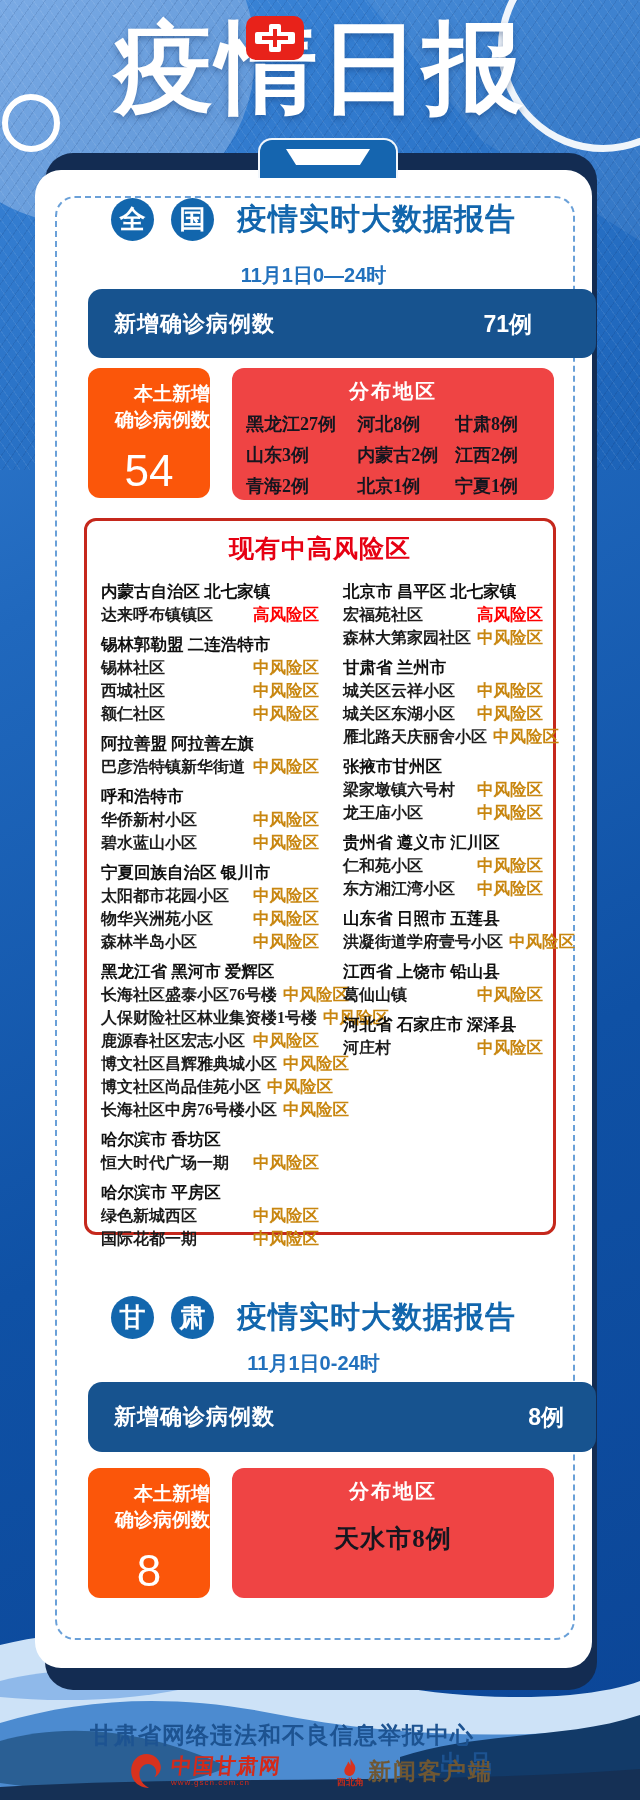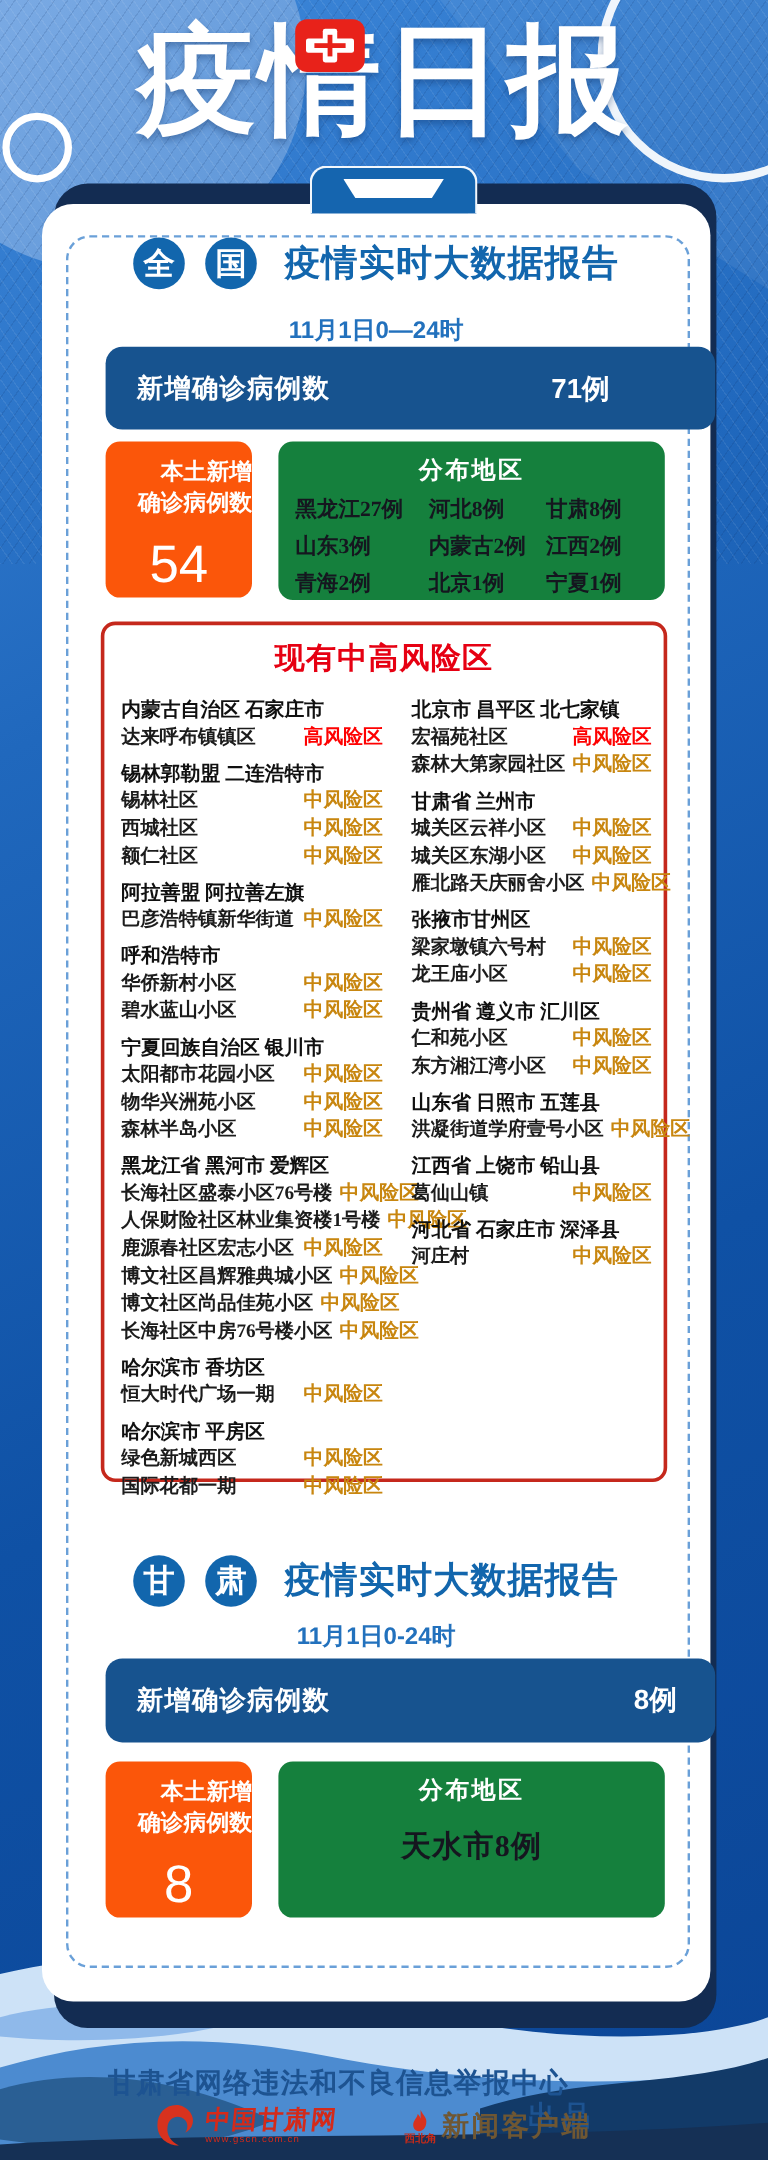--- a/index.html
+++ b/index.html
@@ -57,30 +57,30 @@
     font-size:20px; font-weight:700; }
   .head-nat { top:28px; } .date-nat { top:92px; }
   .head-gs { top:1126px; } .date-gs { top:1180px; }
 
   
   .stat-bar { position:absolute; left:53px; width:508px; background:#17538f; border-radius:14px; color:#fff; }
   .bar-nat { top:119px; height:69px; } .bar-gs { top:1212px; height:70px; }
   .stat-label { position:absolute; left:26px; top:50%; transform:translateY(-50%);
     font-size:22px; font-weight:700; letter-spacing:1px; }
   .stat-value { position:absolute; top:50%; transform:translateY(-50%); font-size:23px; font-weight:700; }
-  .bar-nat .stat-value { right:88px; } .bar-gs .stat-value { right:32px; }
+  .bar-nat .stat-value { right:64px; } .bar-gs .stat-value { right:32px; }
 
   
   .local-box { position:absolute; left:53px; width:122px; height:130px; background:#fb560a;
     border-radius:12px; color:#fff; text-align:center; padding-top:13px; }
   .local-nat { top:198px; } .local-gs { top:1298px; }
   .local-line { font-size:19px; font-weight:700; line-height:26px; letter-spacing:0;text-align:right; }
   .local-value { font-size:44px; font-weight:400; margin-top:13px; }
 
-  .dist-panel { position:absolute; left:197px; width:322px; background:#15803d; border-radius:12px; }
+  .dist-panel { position:absolute; left:197px; width:322px; background:#ef4444; border-radius:12px; }
   .dist-nat { top:198px; height:132px; } .dist-gs { top:1298px; height:130px; }
   .dist-title { text-align:center; color:#fff; font-size:20px; font-weight:800; margin-top:10px; letter-spacing:2px; }
   .dist-grid { display:grid; grid-template-columns:1.25fr 1.1fr 1fr; padding:4px 10px 0 14px; }
   .dist-item { font-family:"Liberation Serif", serif; font-weight:700; font-size:18px; color:#15161f;
     line-height:31px; white-space:nowrap; }
   .dist-big { text-align:center; font-family:"Liberation Serif", serif; font-weight:700; font-size:25px;
     color:#15161f; margin-top:17px; letter-spacing:1px; }
 
   
   .risk-box { position:absolute; left:49px; top:348px; width:472px; height:717px; background:#fff;
@@ -179,21 +179,21 @@
         <span class="dist-item">青海2例</span>
         <span class="dist-item">北京1例</span>
         <span class="dist-item">宁夏1例</span>
       </div>
     </div>
 
     <div class="risk-box">
       <div class="risk-title">现有中高风险区</div>
       <div class="risk-cols">
         <div class="risk-col c1">
-            <div class="rrow header">内蒙古自治区 石家庄市</div>
+            <div class="rrow header">内蒙古自治区 北七家镇</div>
             <div class="rrow">
               <span class="nm">达来呼布镇镇区</span>
               <span class="tag high">高风险区</span>
             </div>
             <div class="rrow header">锡林郭勒盟 二连浩特市</div>
             <div class="rrow">
               <span class="nm">锡林社区</span>
               <span class="tag mid">中风险区</span>
             </div>
             <div class="rrow">

